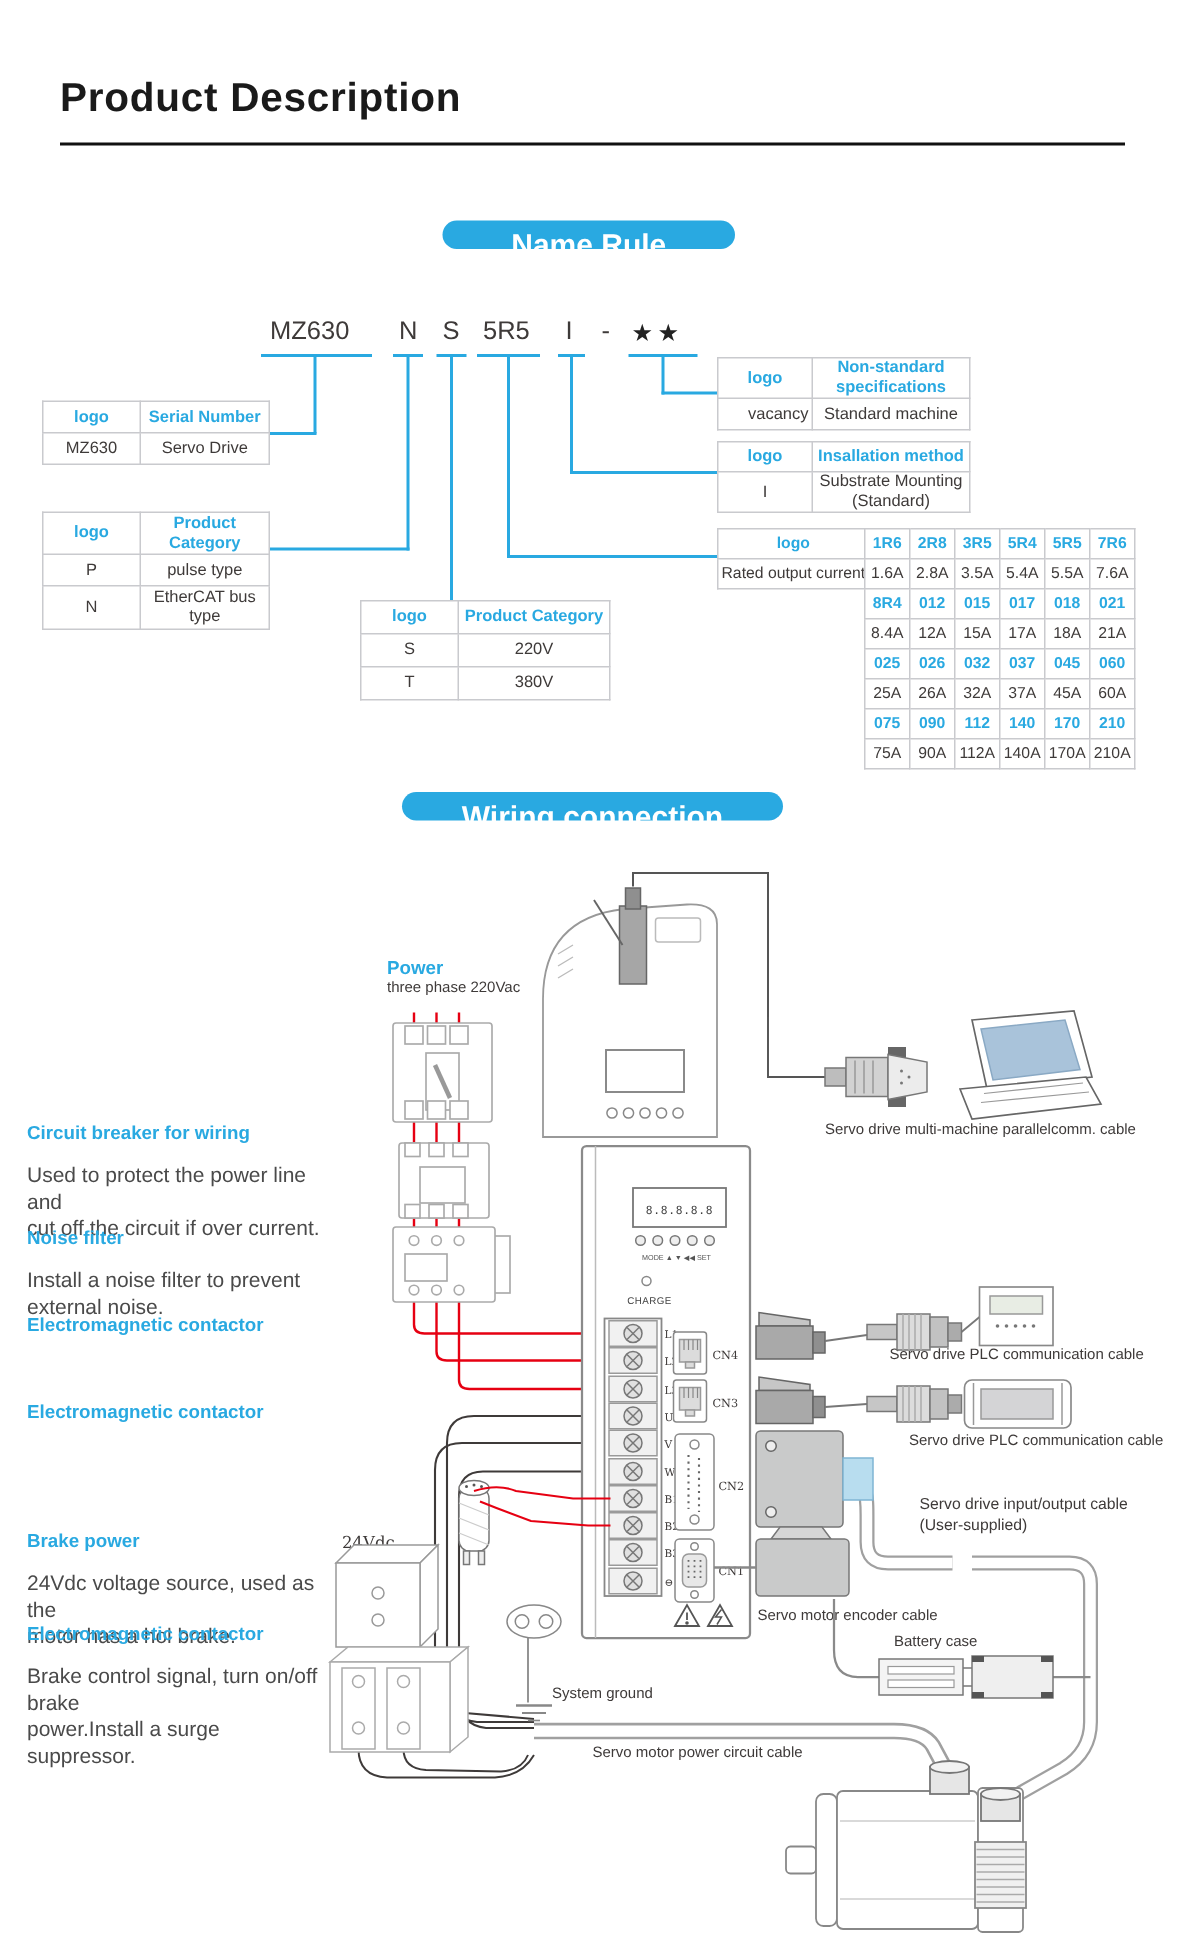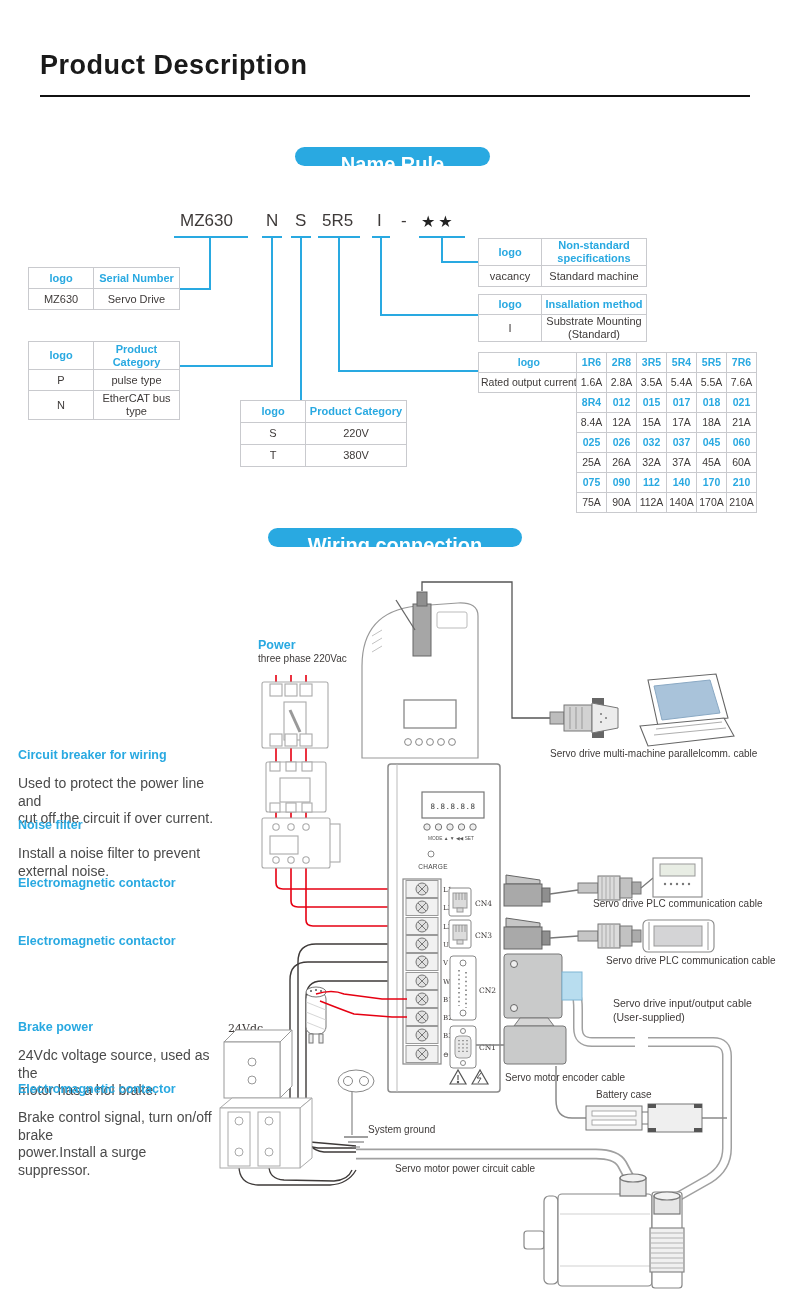--- a/index.html
+++ b/index.html
@@ -124,21 +124,21 @@
   </tbody>
     </table>
 
   <table class="tbl" style="left:478px;top:238px;">
     <tbody>
         <tr>
           <td class="h" style="width:58px;height:26px;">logo</td>
         <td class="h" style="width:100px;">Non-standard specifications</td>
         </tr>
     <tr>
-          <td style="height:20px;">vacancy</td>
+          <td style="height:20px;text-align:right;">vacancy</td>
         <td>Standard machine</td>
         </tr>
   </tbody>
     </table>
 
   <table class="tbl" style="left:478px;top:294px;">
     <tbody>
         <tr>
           <td class="h" style="width:58px;height:19px;">logo</td>
         <td class="h" style="width:100px;">Insallation method</td>

